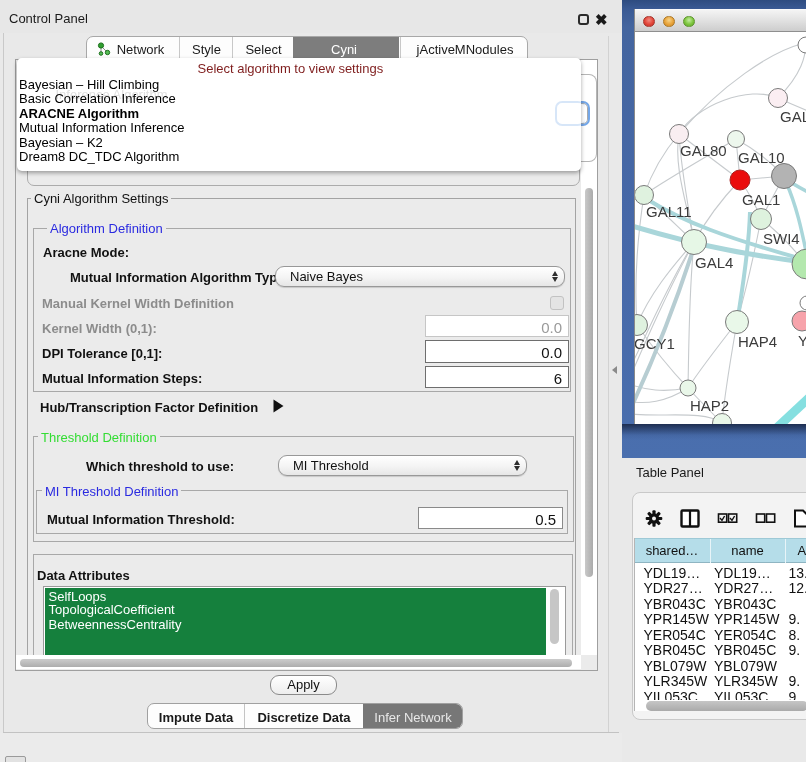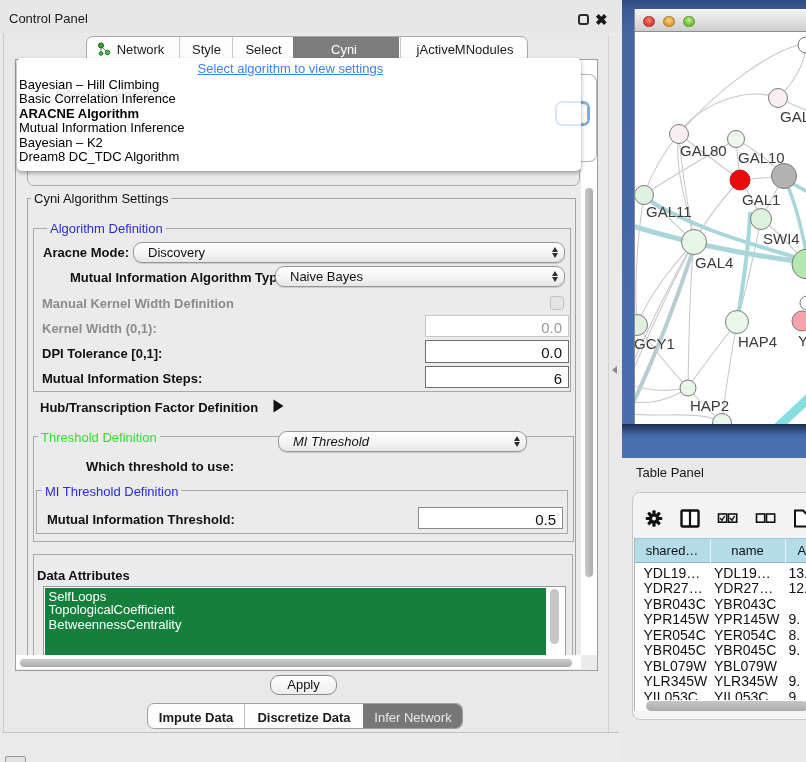--- a/index.html
+++ b/index.html
@@ -53,23 +53,20 @@
 
   <div class="abs" style="left:15px; top:59px; width:583px; height:612px; border:1px solid #9f9f9f; background:#ebebeb;"></div>
 
   <div class="abs" style="left:27px; top:198px; width:549px; height:457px; border:1px solid #a3a3a3; border-bottom:none;"></div>
   <div class="abs" style="left:31px; top:191px; background:#ebebeb; padding:0 3px; color:#111;">Cyni Algorithm Settings</div>
 
   <div class="abs" style="left:33px; top:228px; width:538px; height:164px; border:1px solid #a8a8a8;"></div>
   <div class="abs" style="left:47px; top:221px; background:#ebebeb; padding:0 3px; color:#2a2ae0;">Algorithm Definition</div>
 
   <div class="abs b" style="left:43px; top:245px;">Aracne Mode:</div>
-  <div class="combo" style="left:133px; top:242px; width:432px;">
-      <span>Discovery</span>
-    </div>
   <div class="abs b" style="left:42px; top:270px;padding-left:28px;">Mutual Information Algorithm Type:</div>
   <div class="combo" style="left:275px; top:266px; width:290px;">
       <span>Naive Bayes</span>
     </div>
 
   <div class="abs b" style="left:42px; top:296px; color:#8c8c8c;">Manual Kernel Width Definition</div>
   <div class="abs" style="left:550px; top:296px; width:14px; height:14px; background:#e4e4e4; border:1px solid #c2c2c2; border-radius:3px;"></div>
 
   <div class="abs b" style="left:42px; top:321px; color:#8c8c8c;">Kernel Width (0,1):</div>
   <div class="field" style="left:425px; top:315px; width:144px; height:22px; border-color:#c6c6c6; color:#9a9a9a;">0.0</div>
@@ -82,21 +79,21 @@
 
   <div class="abs b" style="left:40px; top:400px;">Hub/Transcription Factor Definition</div>
   <svg class="abs" style="left:272px; top:399px;" width="13" height="14" viewBox="0 0 13 14">
       <path d="M1.5,0.5 L11.5,7 L1.5,13.5 Z" fill="#111"></path>
     </svg>
 
   <div class="abs" style="left:33px; top:436px; width:541px; height:106px; border:1px solid #a8a8a8;"></div>
   <div class="abs" style="left:38px; top:430px; background:#ebebeb; padding:0 3px; color:#33dd33;">Threshold Definition</div>
 
   <div class="abs b" style="left:86px; top:459px;">Which threshold to use:</div>
-  <div class="combo" style="left:278px; top:431px; width:249px;font-style:italic;">
+  <div class="combo" style="left:278px; top:455px; width:249px;">
       <span>MI Threshold</span>
     </div>
 
   <div class="abs" style="left:36px; top:490px; width:532px; height:44px; border:1px solid #a8a8a8;"></div>
   <div class="abs" style="left:42px; top:484px; background:#ebebeb; padding:0 3px; color:#2a2ae0;">MI Threshold Definition</div>
 
   <div class="abs b" style="left:47px; top:512px;">Mutual Information Threshold:</div>
   <div class="field" style="left:418px; top:507px; width:145px; height:22px; border-color:#8a8a8a;">0.5</div>
 
   <div class="abs" style="left:33px; top:554px; width:540px; height:101px; border:1px solid #a8a8a8; border-bottom:none;"></div>
@@ -131,21 +128,21 @@
 
 <div class="abs" style="left:612px; top:366px; width:0; height:0; border-top:4px solid transparent; border-bottom:4px solid transparent; border-right:5px solid #8a8a8a;"></div>
 
 <div class="abs" style="left:5px; top:756px; width:21px; height:12px; background:#e2e2e2; border:1px solid #9a9a9a; border-radius:2px;"></div>
 
 <div class="abs" style="left:27px; top:75px; width:553px; height:111px; border:1px solid #ababab; border-radius:7px;"></div>
 <div class="abs" style="left:560px; top:74px; width:37px; height:88px; border:1px solid #b5b5b5; border-radius:8px; border-left:none;"></div>
 <div class="abs" style="left:540px; top:101px; width:49.5px; height:25px; border:2px solid #74a7e8; border-radius:7px; background:#fff; box-shadow:inset 0 0 0 1px #a9a9a9;"></div>
 
 <div class="abs" style="left:16.5px; top:57.5px; width:564px; height:113.5px; background:#ffffff; border-radius:5px; box-shadow:0 2px 4px rgba(0,0,0,0.35);">
-  <div class="abs" style="left:181px; top:3px; width:210px; color:#3b82f6;text-decoration:underline;">Select algorithm to view settings</div>
+  <div class="abs" style="left:181px; top:3px; width:210px; color:#7f1d1d;">Select algorithm to view settings</div>
   <div class="abs" style="left:39px; top:29px; color:#e0e0e0;">Inference Algorithm</div>
   <div class="abs" style="left:538px; top:43px; width:30px; height:25px; border:2px solid #74a7e8; border-radius:7px; opacity:0.28; border-right:none;"></div>
   <div class="abs" style="left:2.5px; top:20px; line-height:14.55px; color:#000;">
     Bayesian – Hill Climbing<br>
     Basic Correlation Inference<br>
     <span class="b">ARACNE Algorithm</span><br>
     Mutual Information Inference<br>
     Bayesian – K2<br>
     Dream8 DC_TDC Algorithm
   </div>

